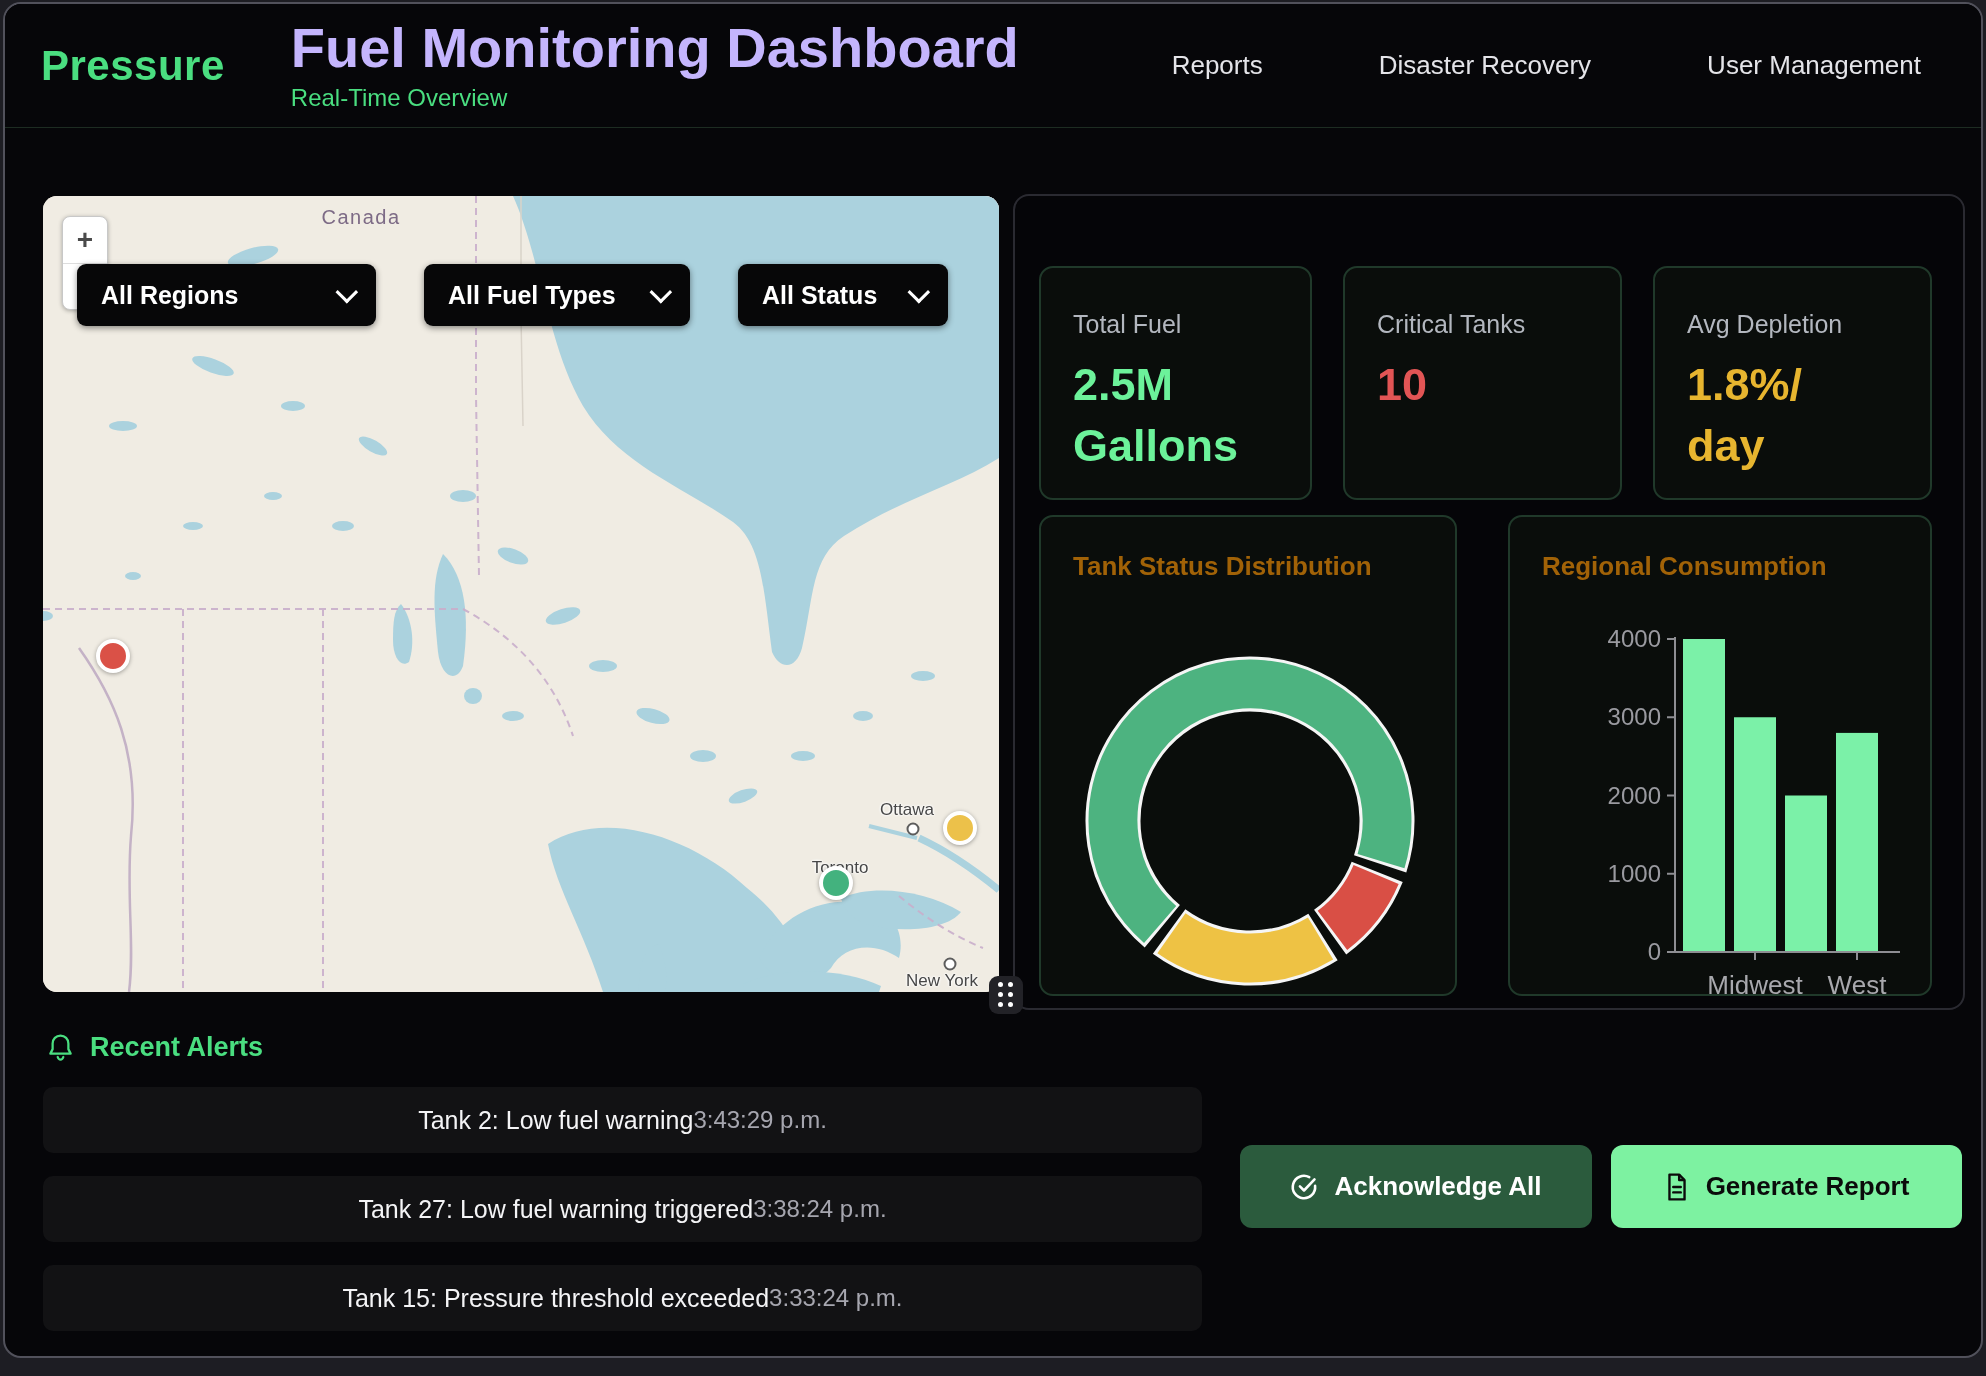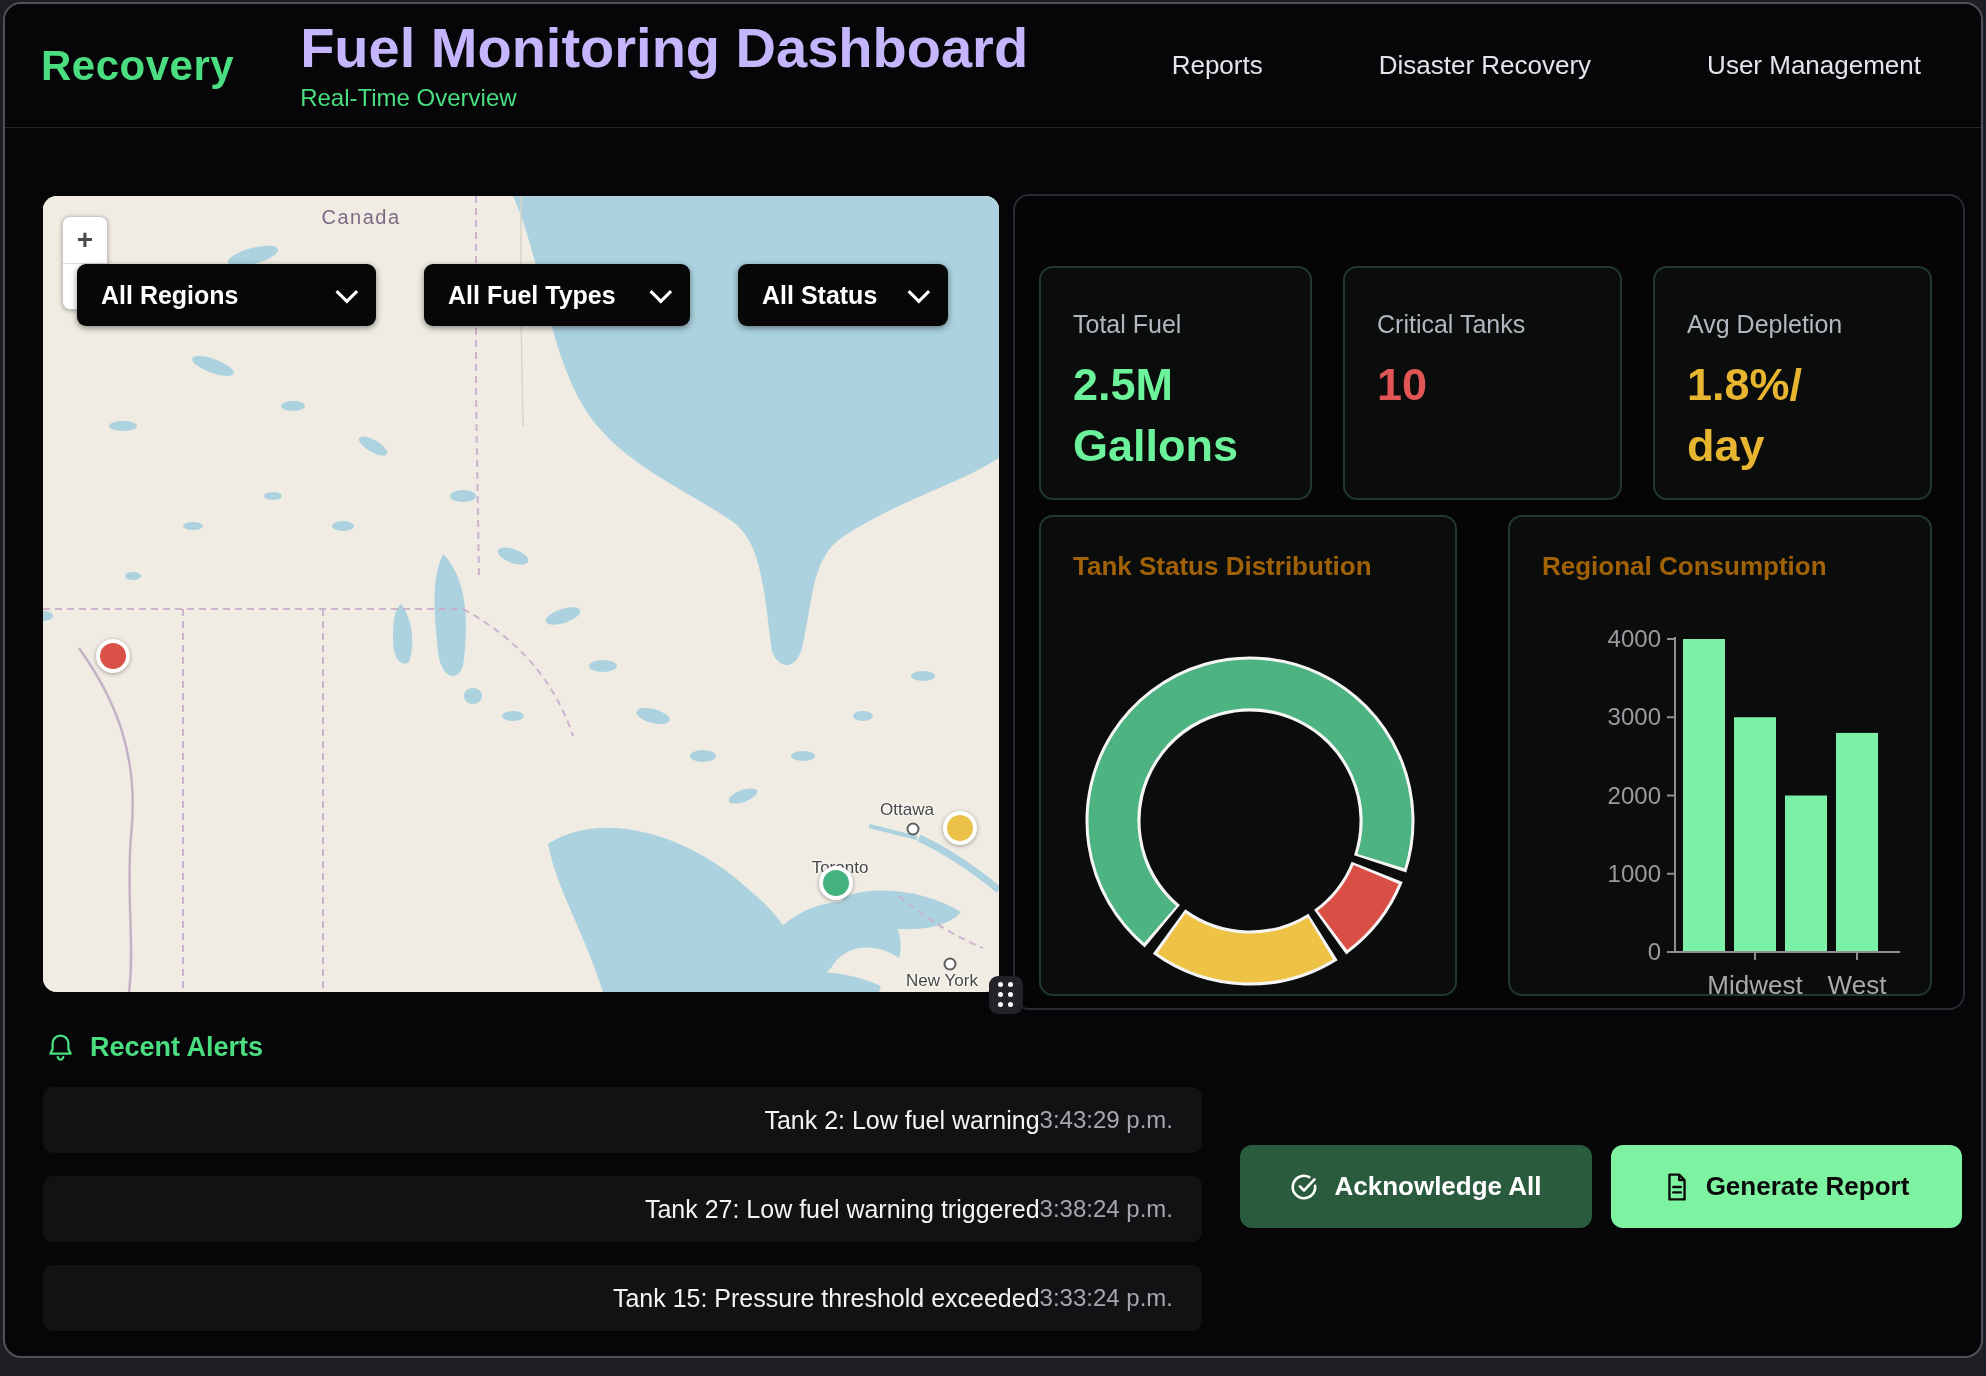--- a/index.html
+++ b/index.html
@@ -81,41 +81,41 @@
     border:2px solid #20392a;border-radius:14px;box-sizing:border-box;
   }
   .chart-title{position:absolute;left:32px;top:34px;font-size:26px;font-weight:bold;color:#a16207;}
   .chart-card svg{position:absolute;left:0;top:0;}
   svg text{font-family:"Liberation Sans",sans-serif;}
   
   .alerts-header{position:absolute;left:42px;top:1028px;display:flex;align-items:center;gap:16px;}
   .alerts-title{font-size:27px;font-weight:bold;color:#4ade80;}
   .alert-row{
     position:absolute;left:38px;width:1159px;height:66px;background:#121214;
-    border-radius:10px;display:flex;align-items:center;justify-content:flex-end;
+    border-radius:10px;display:flex;align-items:center;justify-content:center;
     padding:0 29px;box-sizing:border-box;
   }
   .alert-text{font-size:25px;color:#f4f4f6;}
   .alert-time{font-size:24px;color:#a6a6af;}
   
   .btn{
     position:absolute;top:1141px;height:83px;border-radius:12px;border:none;
     display:flex;align-items:center;justify-content:center;gap:16px;
     font-family:"Liberation Sans",sans-serif;font-size:26px;font-weight:bold;cursor:pointer;
   }
   .btn-ack{left:1235px;width:352px;background:#2b5b3d;color:#fff;}
   .btn-gen{left:1606px;width:351px;background:#7df2a1;color:#0b0b0b;}
 </style>
 </head>
 <body>
 
 <div class="app">
 
   <div class="header">
-    <div class="brand">Recovery</div>
+    <div class="brand">Pressure</div>
     <div class="title-block">
       <div class="page-title">Fuel Monitoring Dashboard</div>
       <div class="page-subtitle">Real-Time Overview</div>
     </div>
     <div class="nav">
       <div class="nav-item">Reports</div>
       <div class="nav-item">Disaster Recovery</div>
       <div class="nav-item">User Management</div>
     </div>
   </div>

